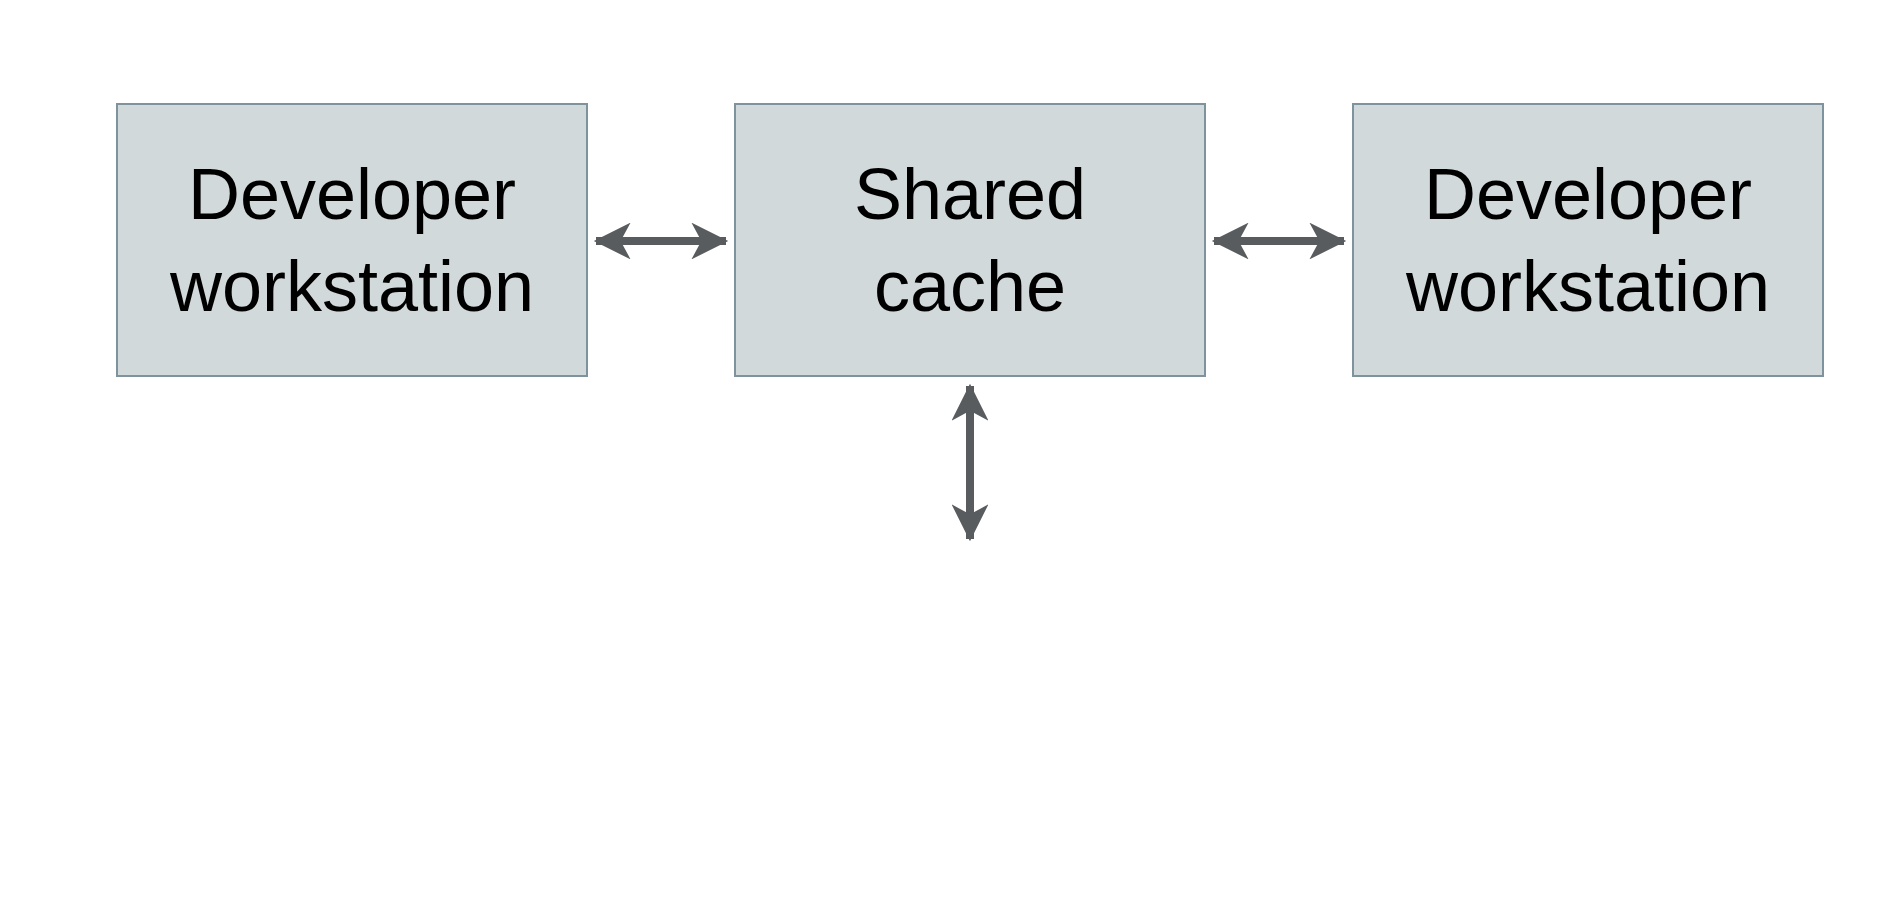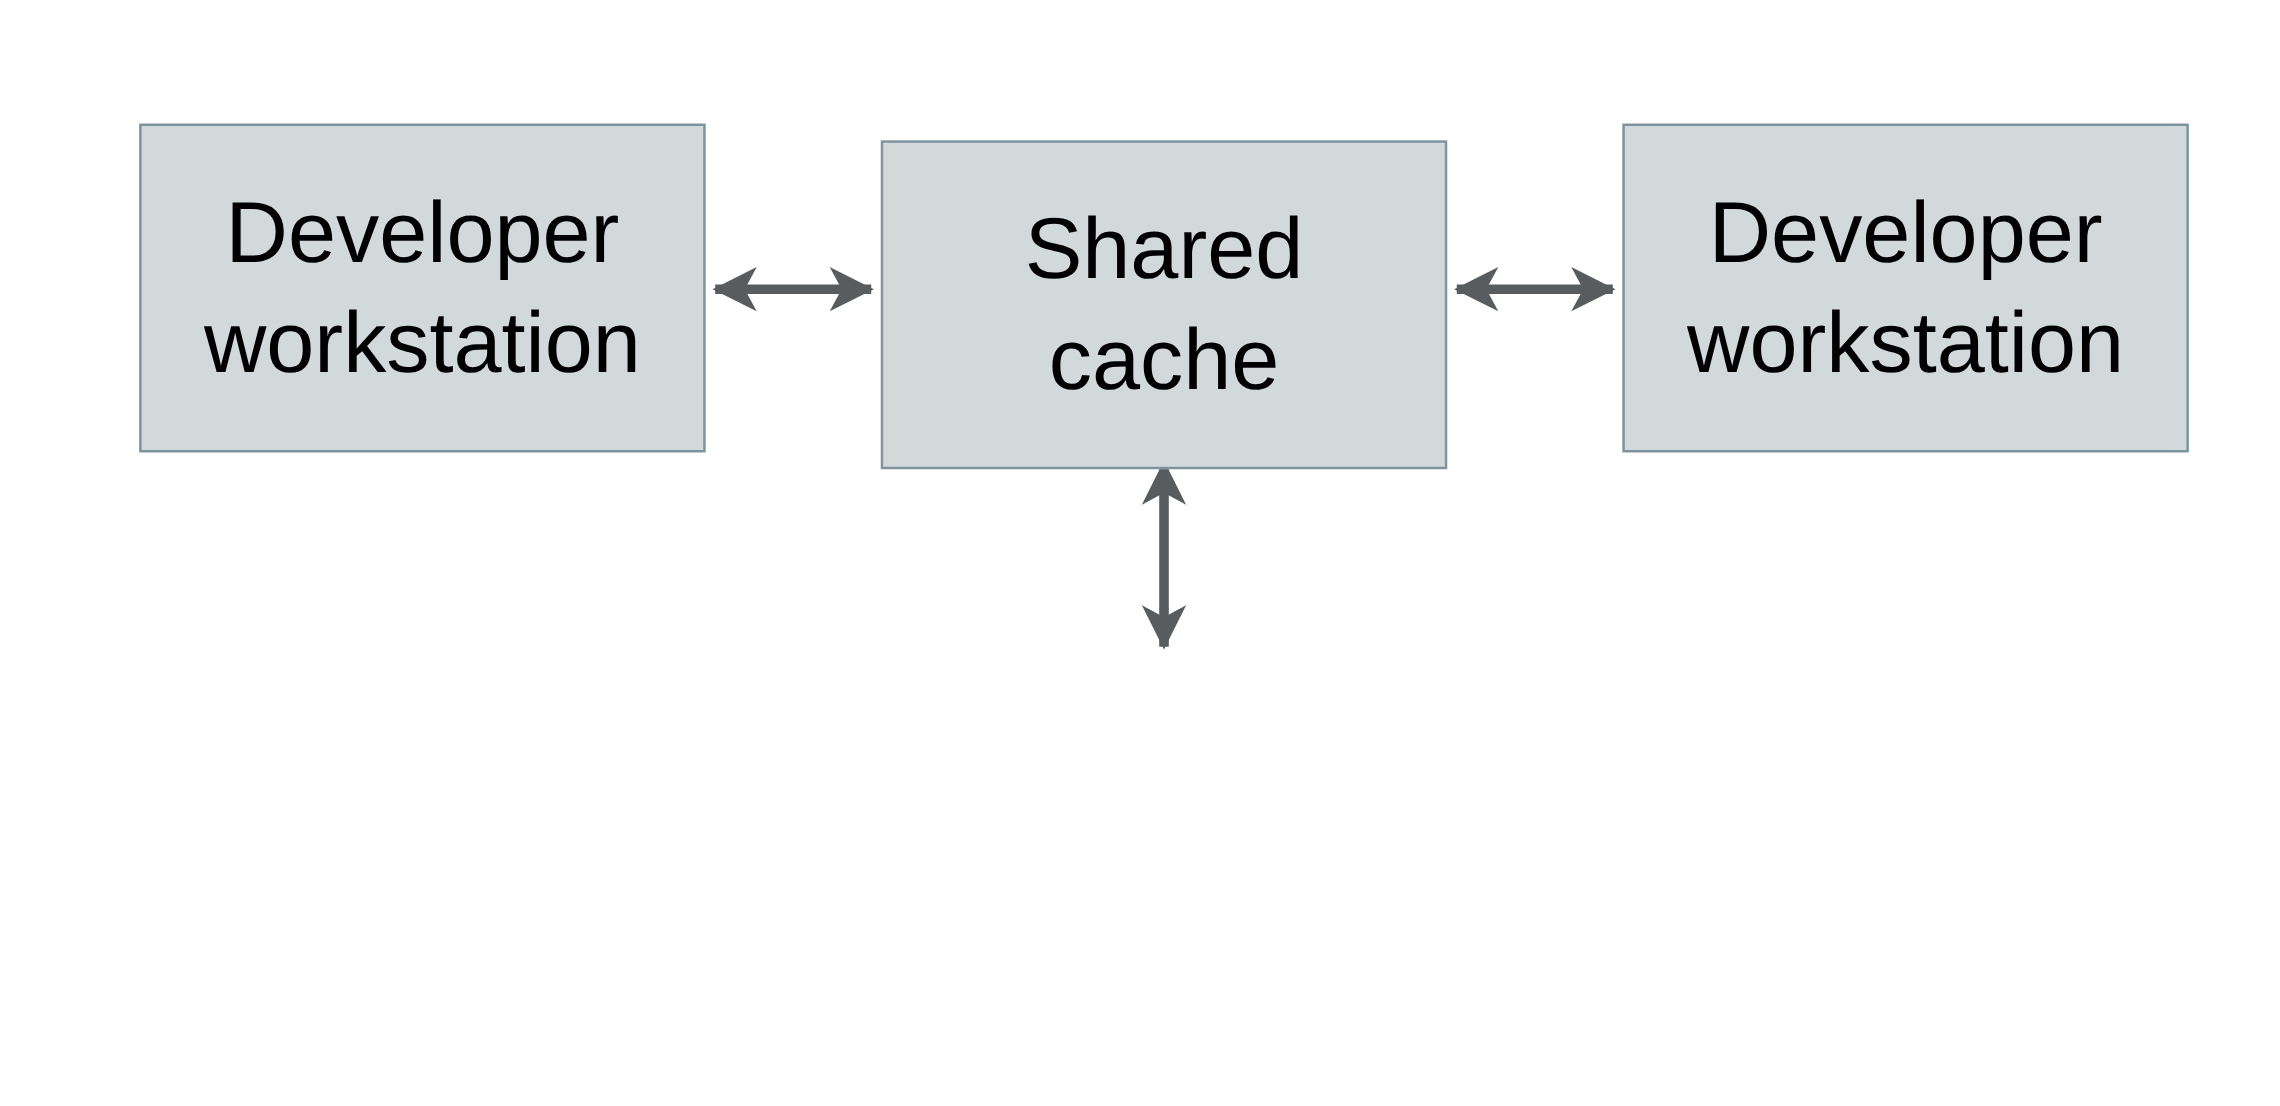--- a/index.html
+++ b/index.html
@@ -30,21 +30,21 @@
     text-align: center;
   }
   .node-label {
     font-size: 72px;
     line-height: 1.28;
     color: var(--text-color);
     white-space: pre-line;
     letter-spacing: 0px;
   }
   .node-dev-left   { left: 92px;   top: 103px; width: 472px; height: 274px; }
-  .node-cache      { left: 710px;  top: 117px; width: 472px; height: 274px; }
+  .node-cache      { left: 710px;  top: 103px; width: 472px; height: 274px; }
   .node-dev-right  { left: 1328px; top: 103px; width: 472px; height: 274px; }
   .node-ci         { left: 710px;  top: 547px; width: 472px; height: 272px; }
   .edges-overlay {
     position: absolute;
     left: 0; top: 0;
     width: 1900px;
     height: 922px;
     pointer-events: none;
   }
   .edge-line {

